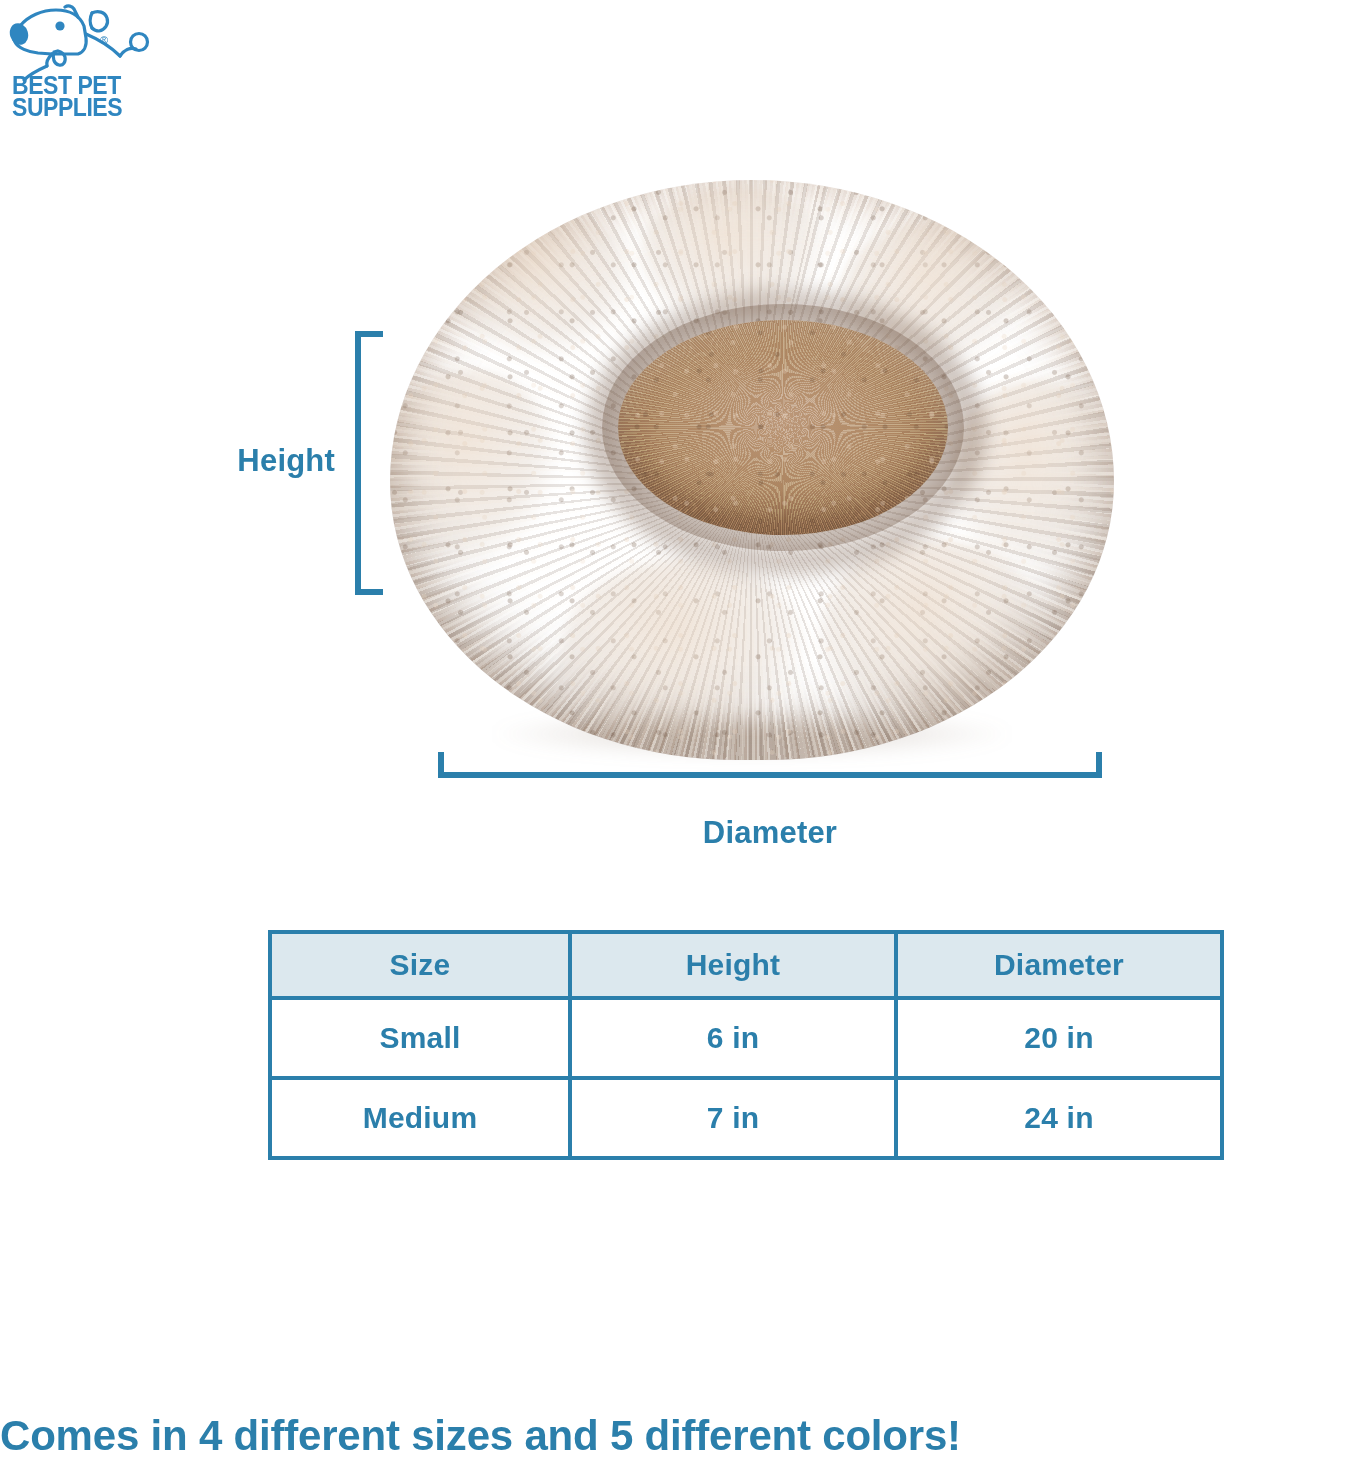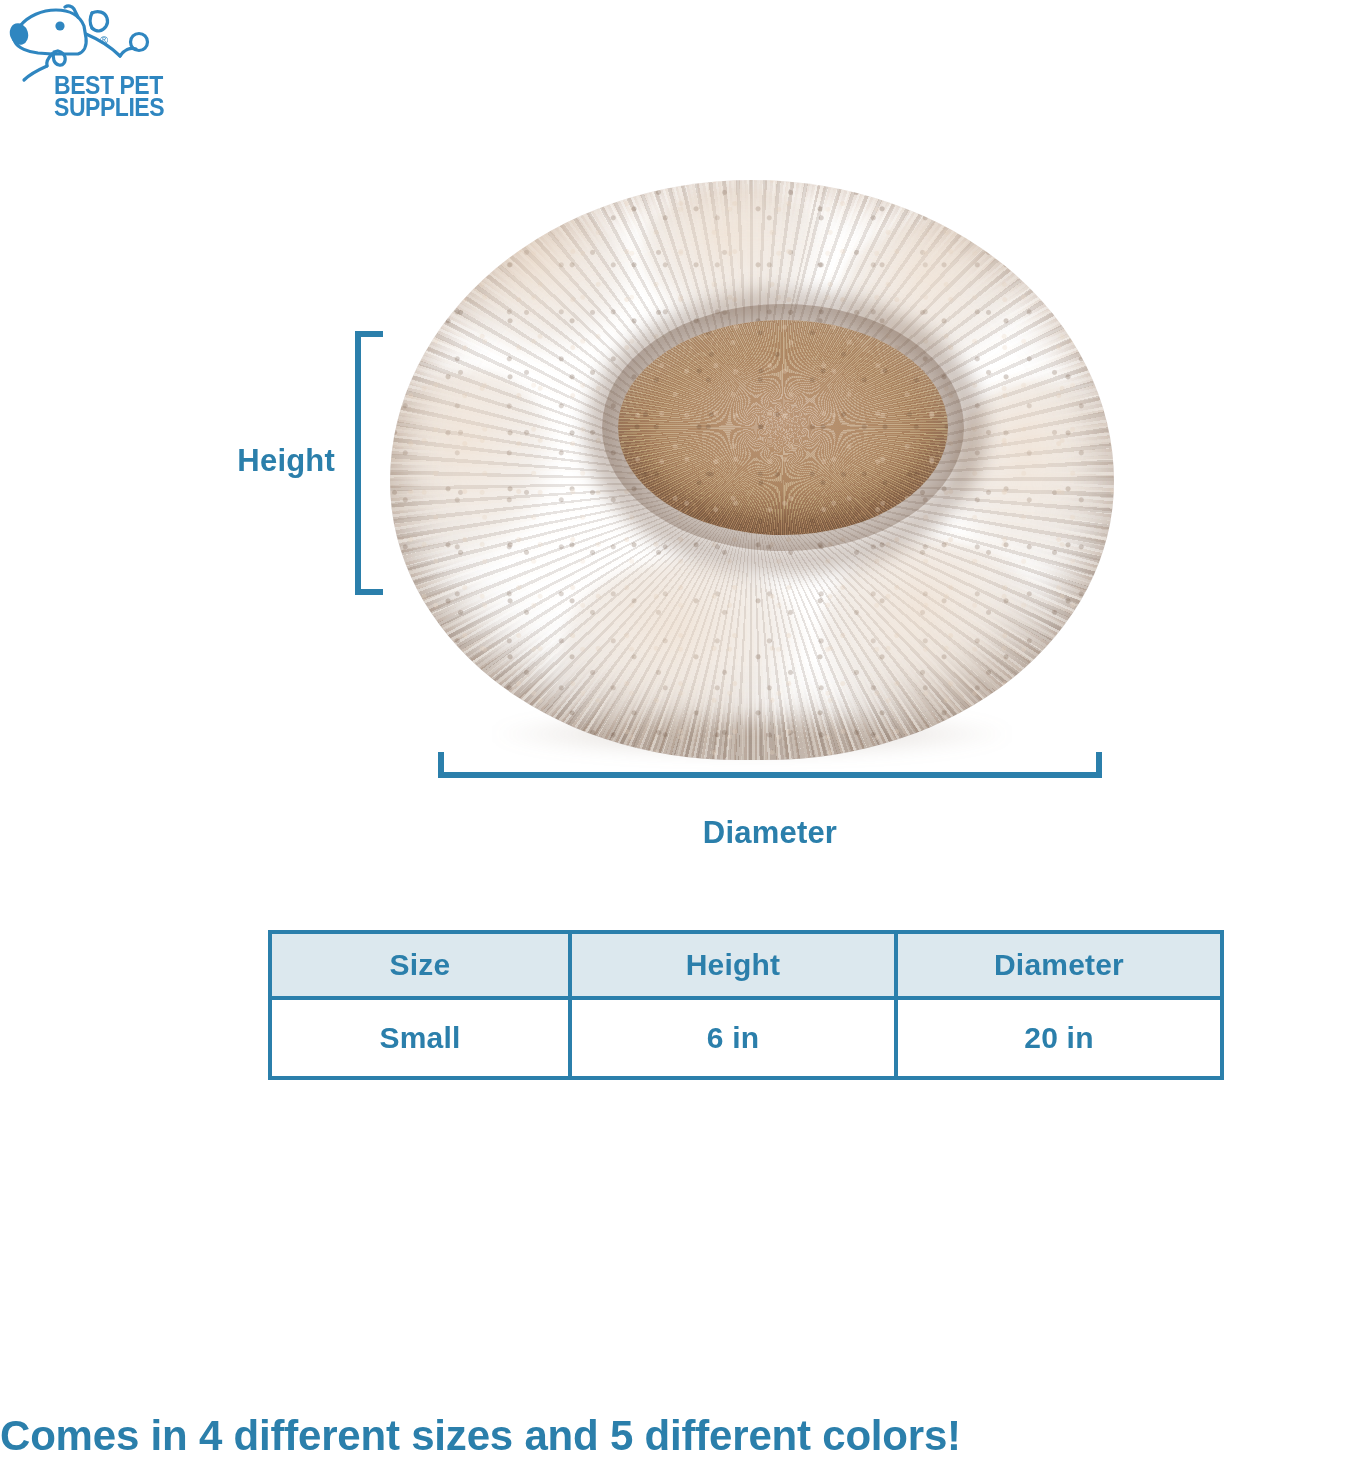--- a/index.html
+++ b/index.html
@@ -34,21 +34,20 @@
     top: 0;
     width: 150px;
     height: 80px;
   }
   .logo-wordmark {
     position: absolute;
     left: 4px;
     top: 70px;
     width: 146px;
     line-height: 0.88;
-    margin-left: 42px;
   }
   .logo-line {
     display: block;
     font-family: "Liberation Sans", sans-serif;
     font-weight: 700;
     font-size: 25px;
     letter-spacing: -0.5px;
     color: #2f86c0;
     transform: scaleX(0.92);
     transform-origin: left center;
@@ -324,18 +323,23 @@
         <th>Height</th>
         <th>Diameter</th>
       </tr>
     </thead>
     <tbody>
       <tr>
         <td>Small</td>
         <td>6 in</td>
         <td>20 in</td>
       </tr>
+      <tr>
+        <td>Medium</td>
+        <td>7 in</td>
+        <td>24 in</td>
+      </tr>
     </tbody>
   </table>
 
   <div class="tagline">Comes in 4 different sizes and 5 different colors!</div>
 
 </div>
 
 </body></html>

